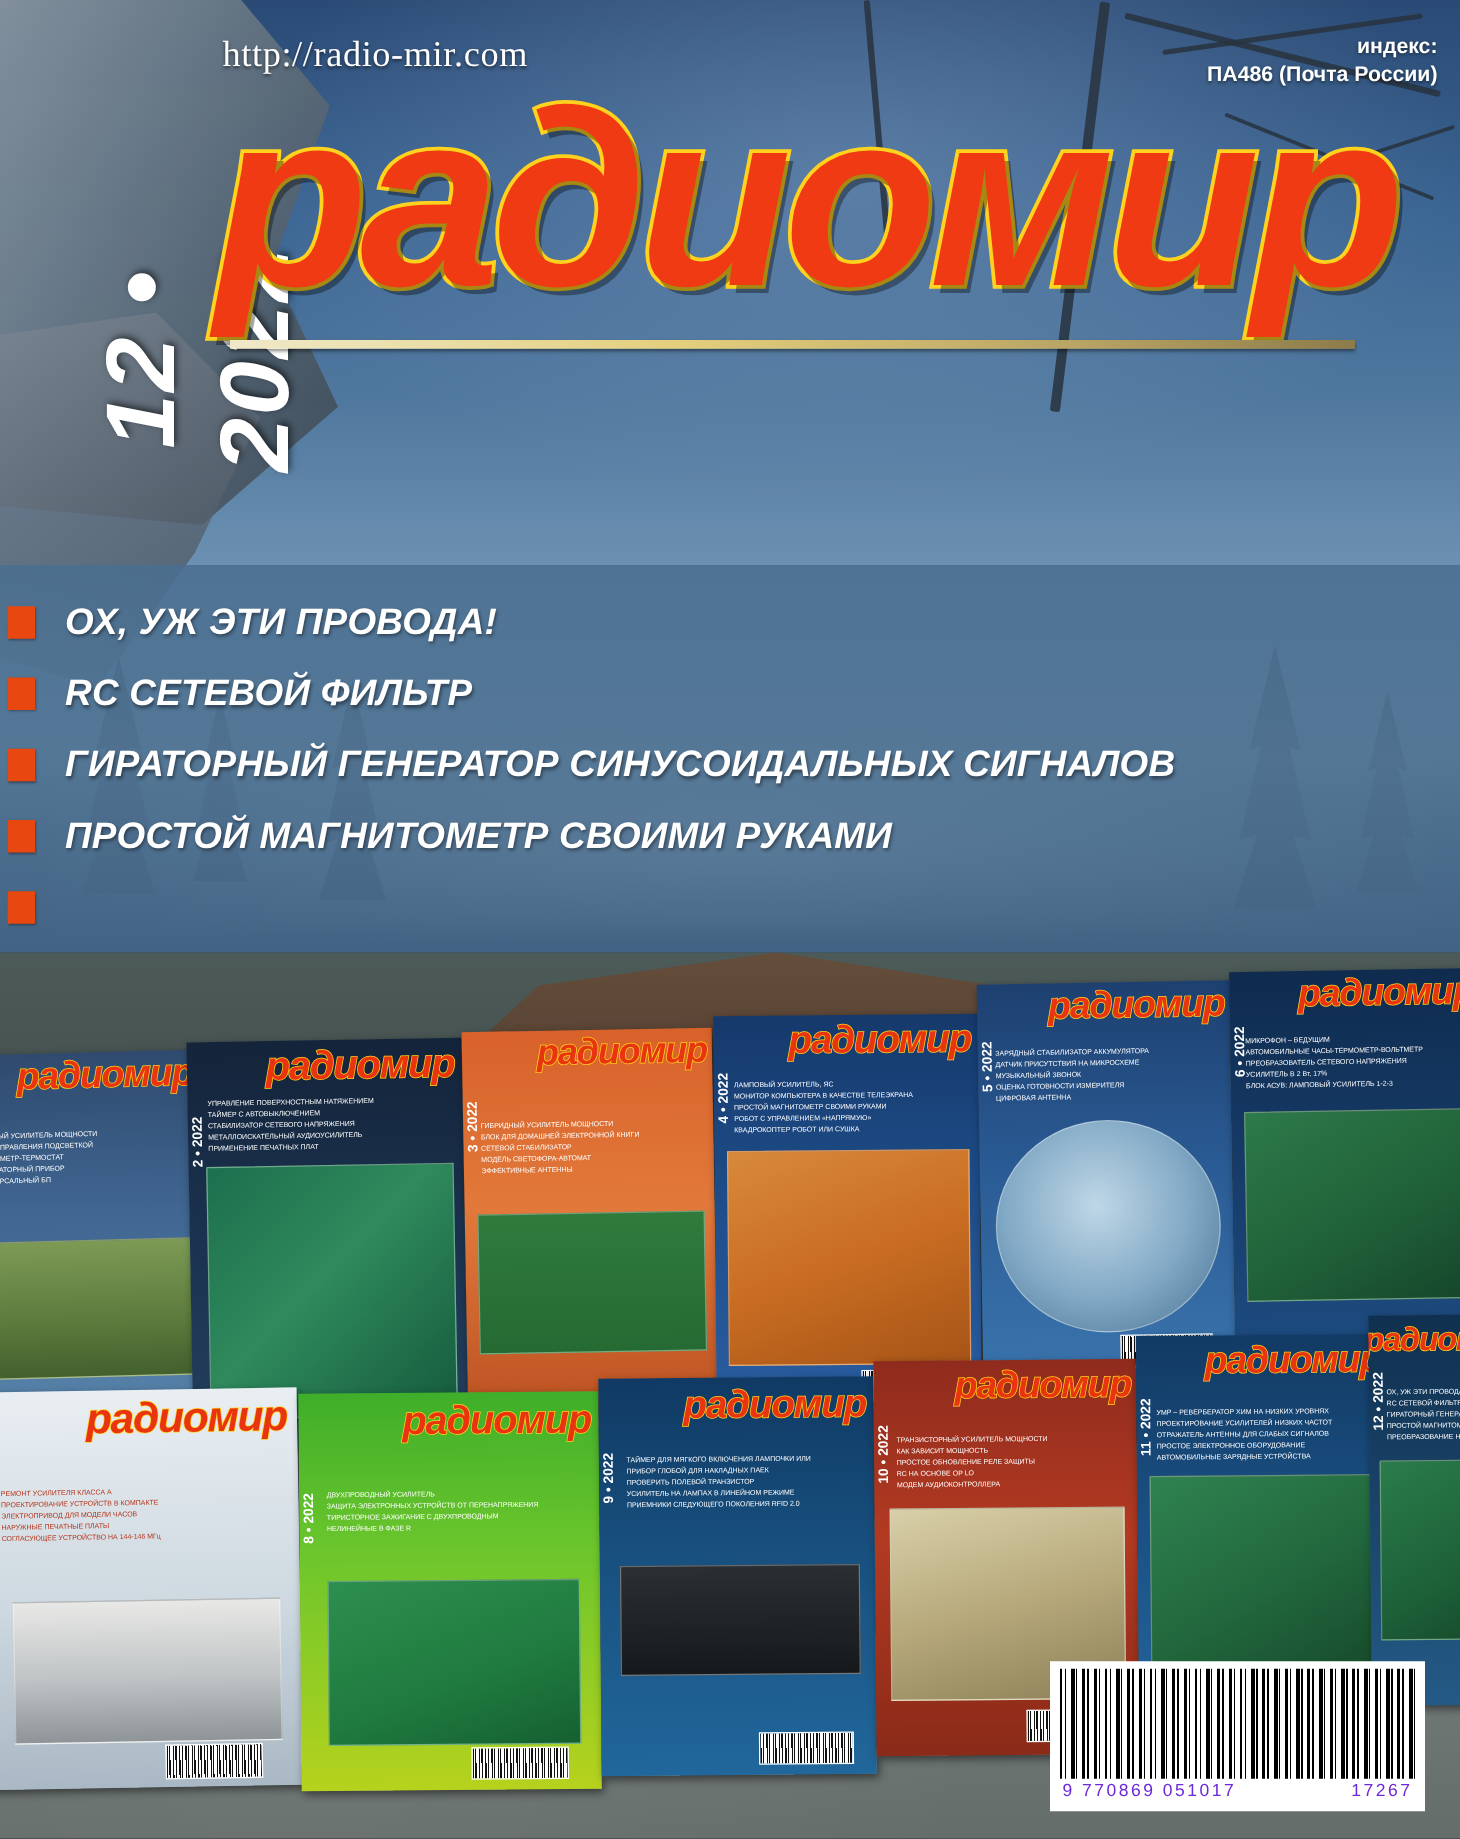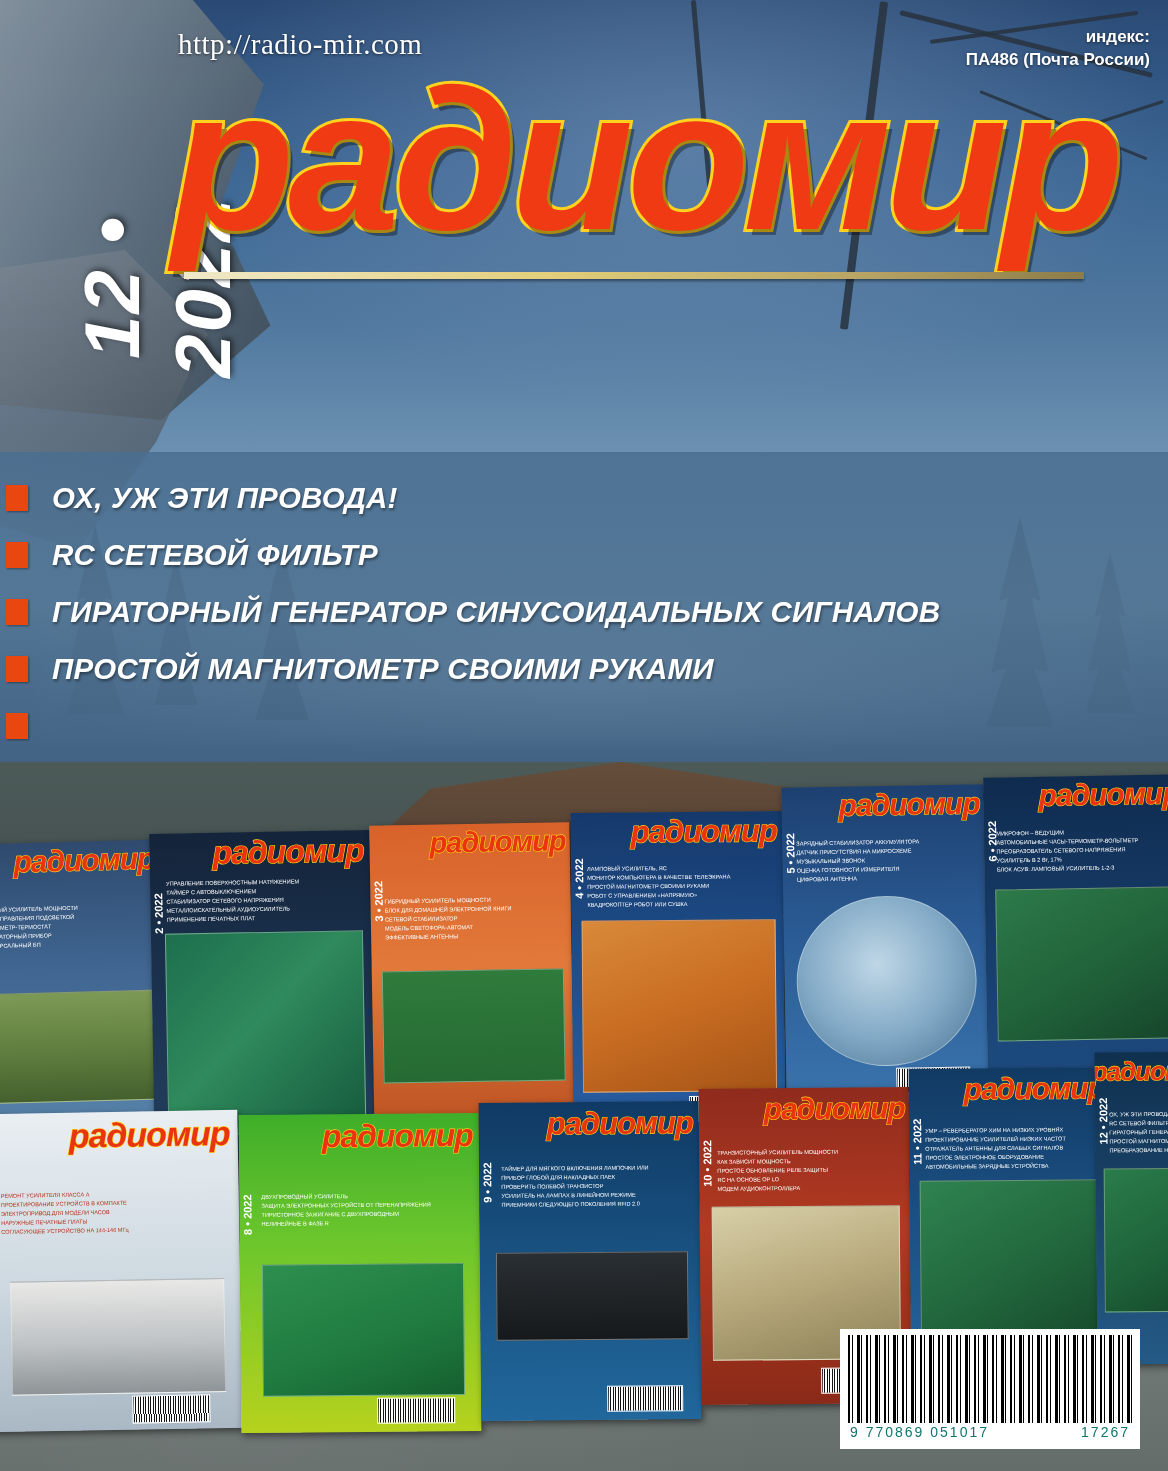--- a/index.html
+++ b/index.html
@@ -282,21 +282,21 @@
       repeating-linear-gradient(90deg,
         #000 0 2px, #fff 2px 4px, #000 4px 5px, #fff 5px 9px,
         #000 9px 12px, #fff 12px 13px, #000 13px 14px, #fff 14px 18px);
   }
   .barcode-nums {
     display: flex;
     justify-content: space-between;
     font-family: "Liberation Sans", sans-serif;
     font-size: 14px;
     letter-spacing: 2px;
-    color: #0f766e;
+    color: #6d28d9;
     padding: 1px 2px 0 2px;
   }
 </style>
 </head>
 <body>
 
 <div class="cover">
 
   <div class="top-photo">
     <div class="cliff"></div>

